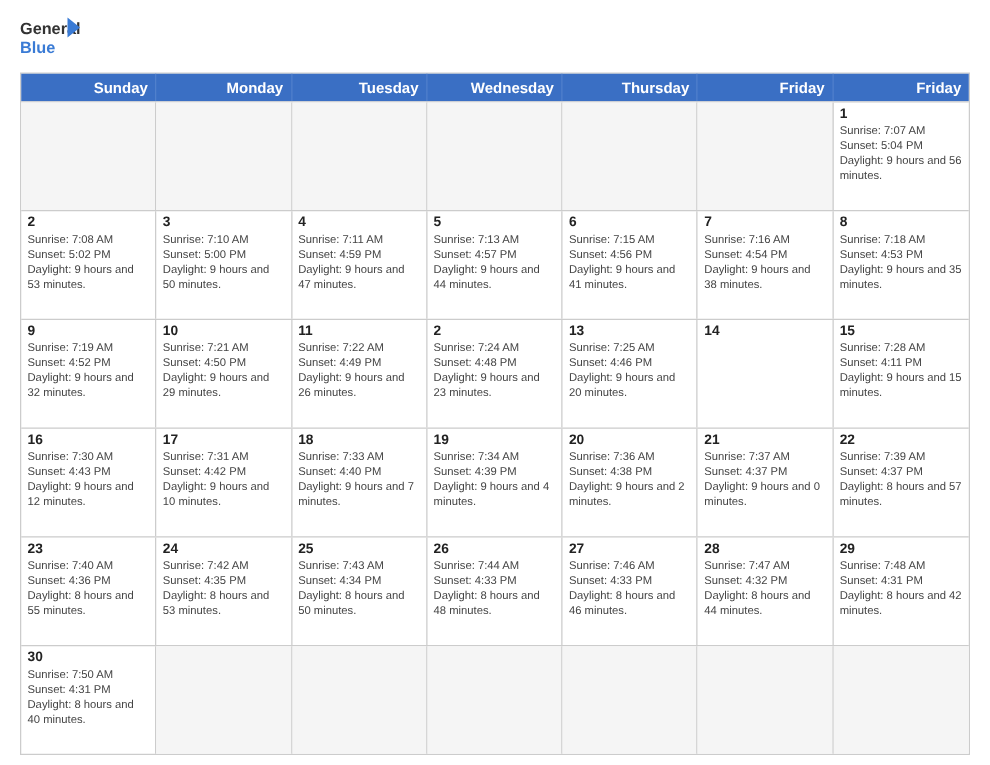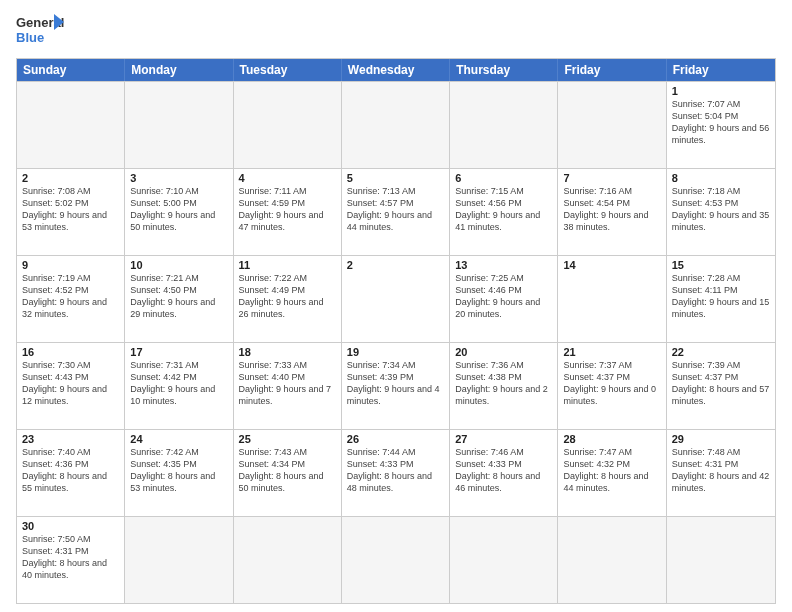--- a/index.html
+++ b/index.html
@@ -51,21 +51,21 @@
       display: grid;
       grid-template-columns: repeat(7, 1fr);
       background: #3a6fc4;
     }
     .cal-header-cell {
       color: #fff;
       font-size: 12px;
       font-weight: bold;
       padding: 4px 6px;
       border-right: 1px solid #5080cc;
-      text-align: left;
+      text-align: right;
     }
     .cal-header-cell:last-child { border-right: none; }
     .cal-body {
       flex: 1;
       display: flex;
       flex-direction: column;
     }
     .cal-row {
       display: grid;
       grid-template-columns: repeat(7, 1fr);
@@ -195,20 +195,23 @@
 Daylight: 9 hours and 29 minutes.</div>
           </div>
           <div class="cal-cell">
             <div class="cell-date">11</div>
             <div class="cell-info">Sunrise: 7:22 AM
 Sunset: 4:49 PM
 Daylight: 9 hours and 26 minutes.</div>
           </div>
           <div class="cal-cell">
             <div class="cell-date">2</div>
+            <div class="cell-info">Sunrise: 7:24 AM
+Sunset: 4:48 PM
+Daylight: 9 hours and 23 minutes.</div>
           </div>
           <div class="cal-cell">
             <div class="cell-date">13</div>
             <div class="cell-info">Sunrise: 7:25 AM
 Sunset: 4:46 PM
 Daylight: 9 hours and 20 minutes.</div>
           </div>
           <div class="cal-cell">
             <div class="cell-date">14</div>
           </div>

